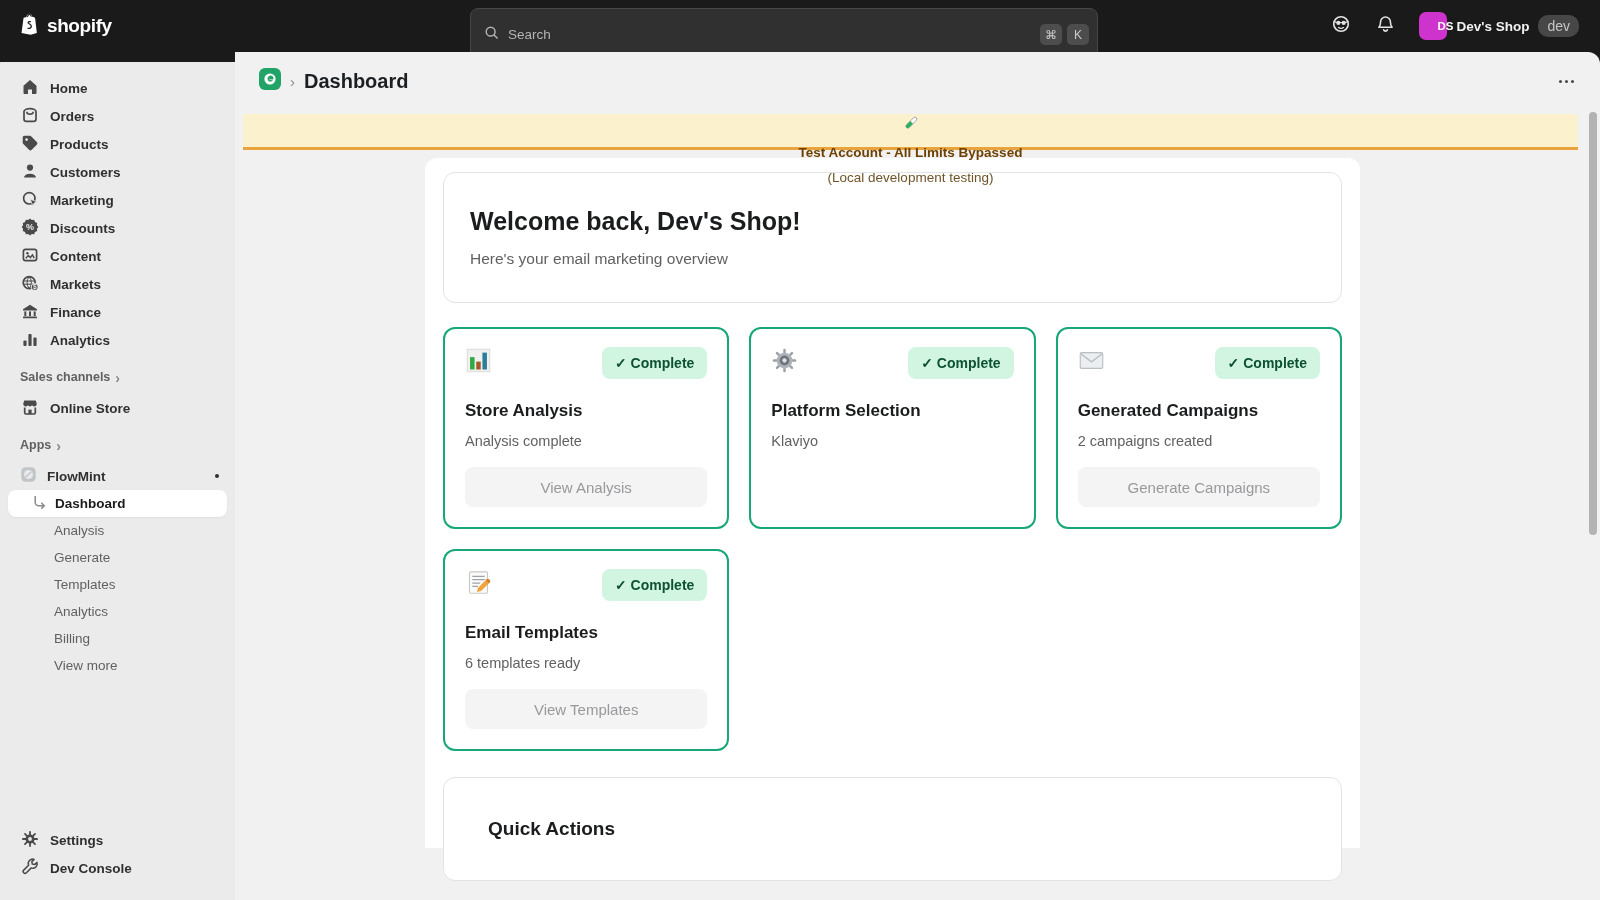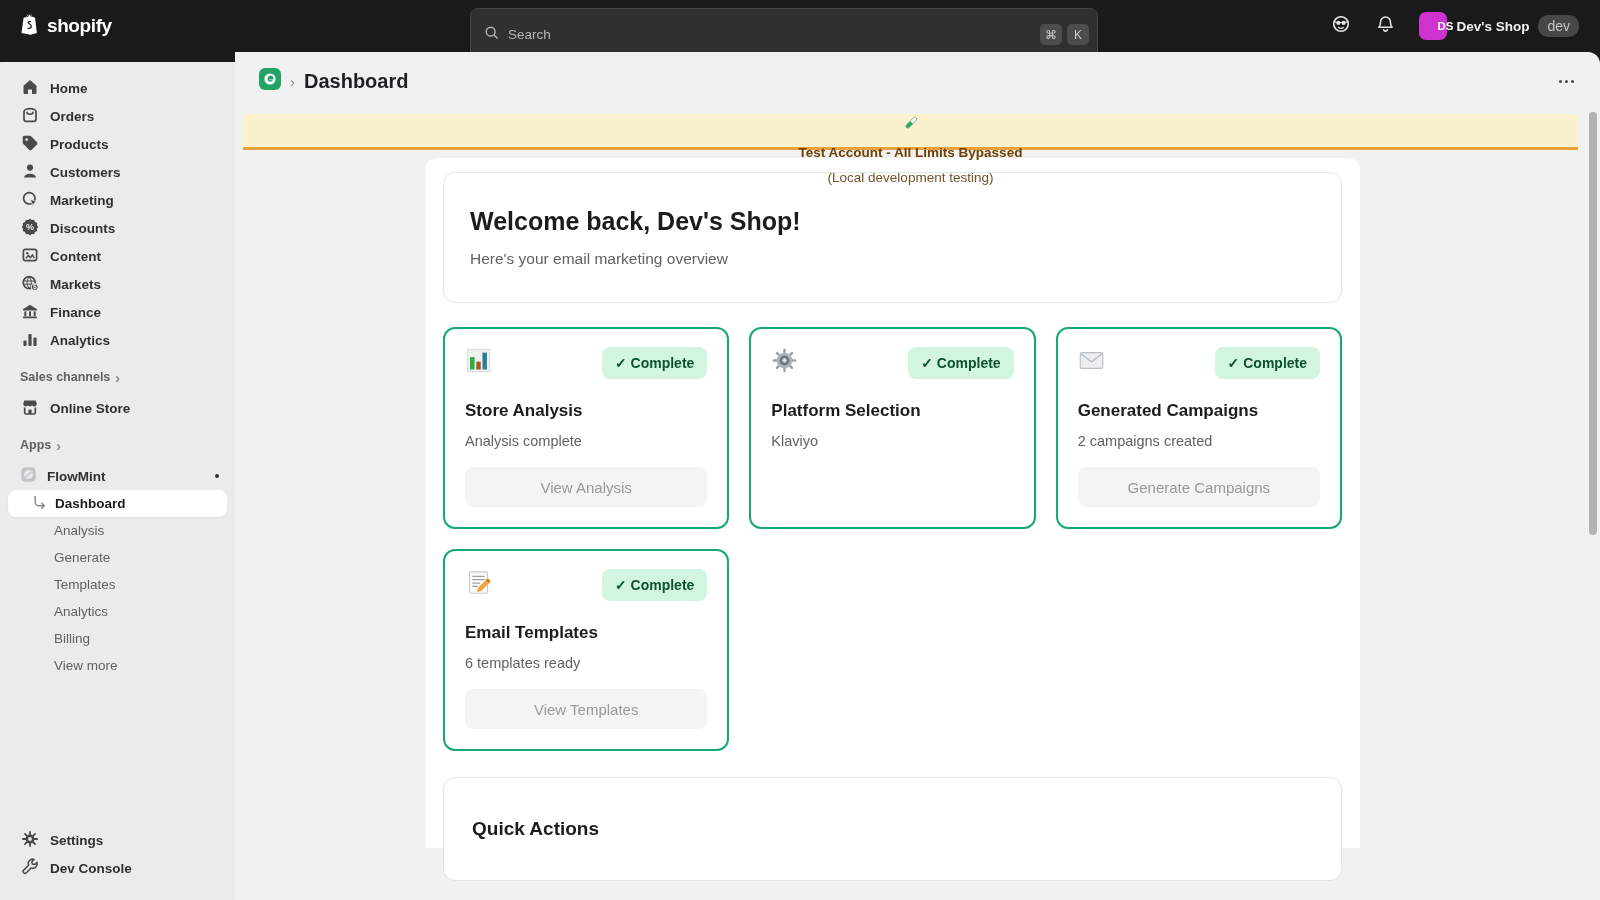--- a/index.html
+++ b/index.html
@@ -55,21 +55,21 @@
   .welcome-sub { font-size:15.5px; color:#616161; }
 
   .grid { display:grid; grid-template-columns:repeat(3,1fr); gap:20px; margin-top:24px; }
   .task-card { border:2px solid #17a779; border-radius:12px; background:#fff; padding:18px 20px 20px; }
   .card-head { display:flex; justify-content:space-between; align-items:flex-start; }
   .badge { background:#d2f5e2; color:#0c5132; font-size:14px; font-weight:600; padding:8px 13px; border-radius:8px; white-space:nowrap; }
   .card-title { margin-top:22px; font-size:17px; font-weight:700; color:#1a1c1d; }
   .card-sub { margin-top:12px; font-size:14.5px; color:#616161; }
   .card-btn { margin-top:18px; width:100%; height:40px; background:#f4f4f4; border:none; border-radius:8px; font-size:15px; color:#97999c; font-family:inherit; cursor:pointer; }
 
-  .qa-card { margin-top:26px; border:1px solid #e3e3e3; border-radius:12px; background:#fff; padding:40px 28px; }
+  .qa-card { margin-top:26px; border:1px solid #e3e3e3; border-radius:12px; background:#fff; padding:40px 44px; }
   .qa-title { font-size:19px; font-weight:700; color:#1a1c1d; }
 
   .scrollbar { position:absolute; right:3px; top:60px; width:8px; height:423px; background:#b3b3b3; border-radius:4px; cursor:pointer; }
 </style>
 </head>
 <body>
 
 <div class="topbar">
   <div class="logo">
     <span>

